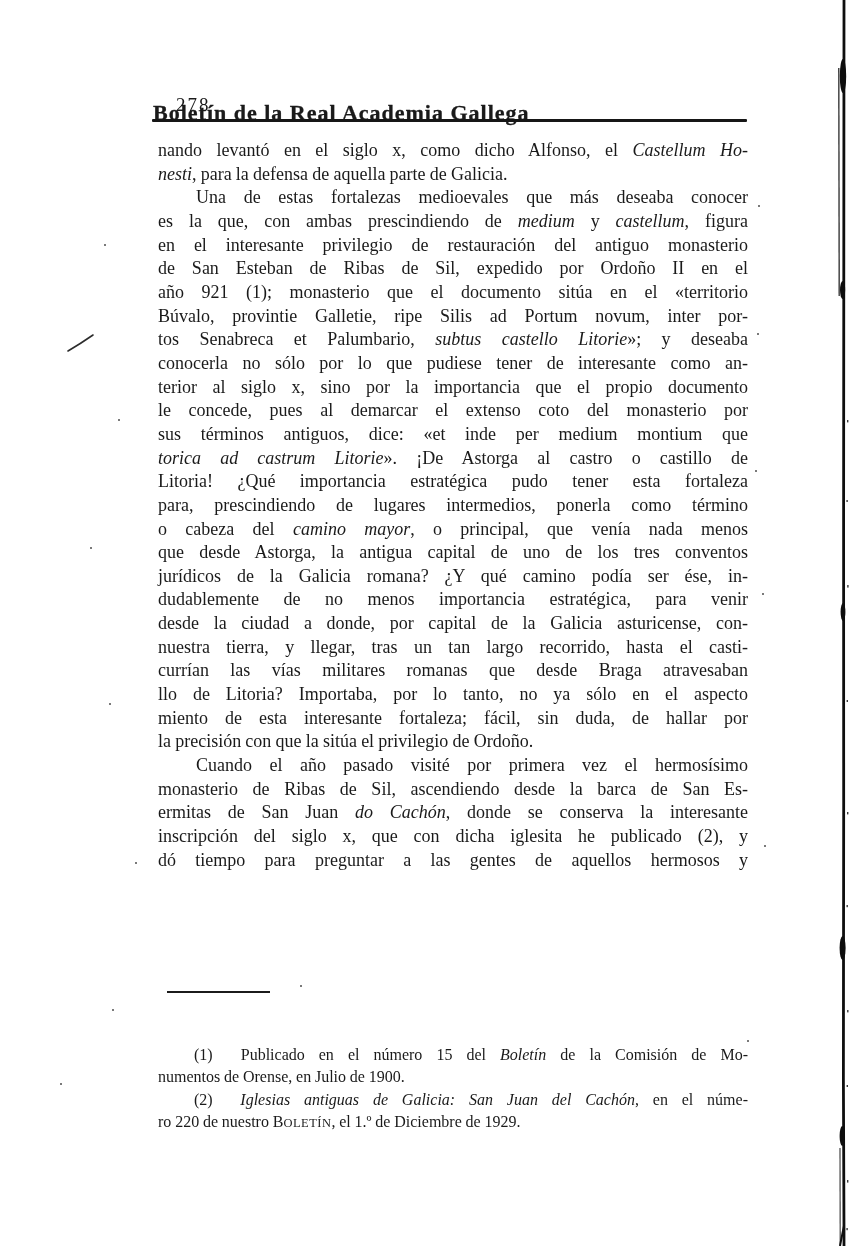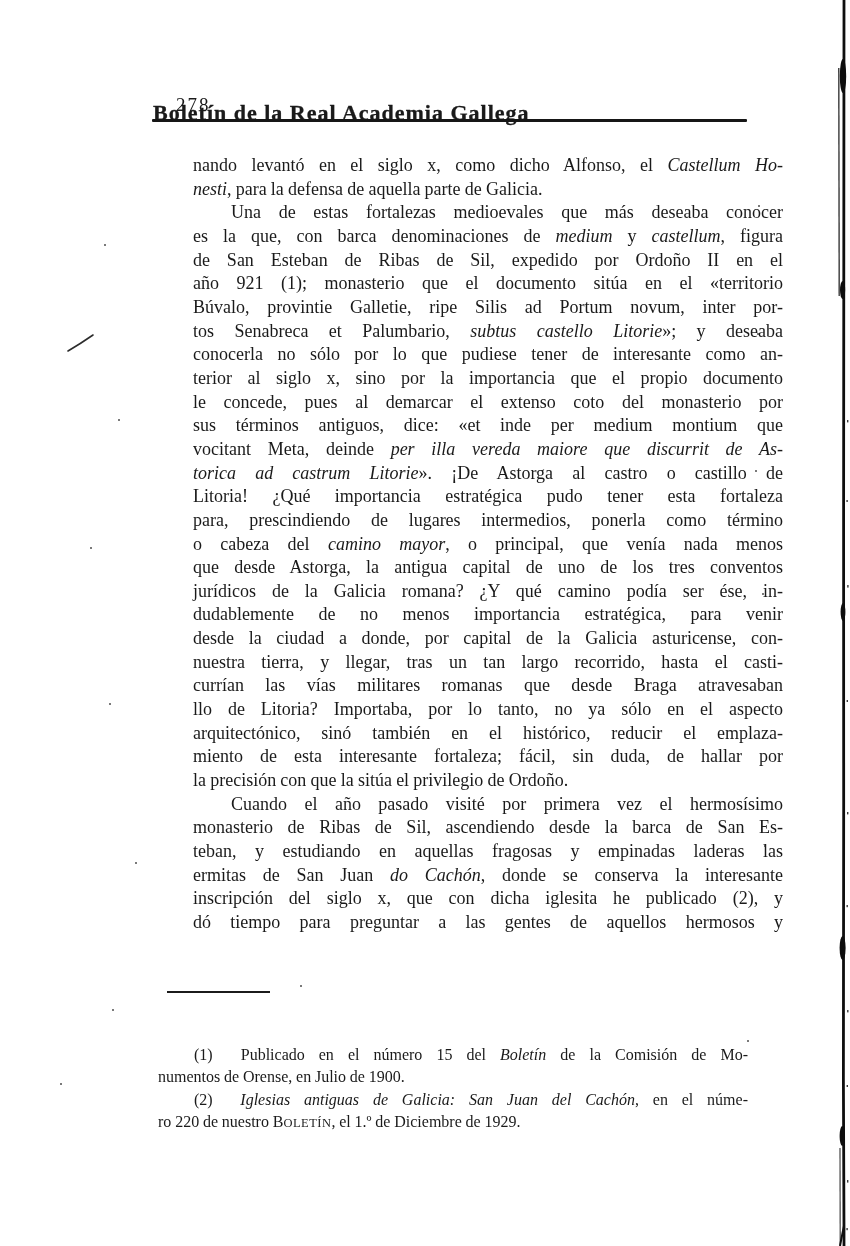--- a/index.html
+++ b/index.html
@@ -15,22 +15,22 @@
     position:absolute;left:153px;top:100px;width:594px;text-align:left;
     font-size:22px;font-weight:bold;letter-spacing:1px;
     font-family:"Liberation Serif","DejaVu Serif",serif;
     -webkit-text-stroke:0.3px var(--ink,#1a1a1a);
   }
   .header-rule{
     position:absolute;left:152px;top:119px;width:595px;height:3px;
     background:#161616;border-radius:1px;
   }
   .body-text{
-    position:absolute;left:158px;top:154px;width:590px;
-    font-size:18px;line-height:23.65px;word-spacing:-0.3px;margin-left:35px;
+    position:absolute;left:158px;top:139px;width:590px;
+    font-size:18px;line-height:23.65px;word-spacing:-0.3px;
   }
   .line{text-align:justify;text-align-last:justify;}
   .line.nojust{text-align:right;text-align-last:left;}
   .body-text .indent{text-indent:38px;}
   .it{font-style:italic;}
   .sc{font-size:0.78em;letter-spacing:0.5px;}
   .fn-sep{
     position:absolute;left:167px;top:991px;width:103px;height:2px;background:#1b1b1b;
   }
   .footnotes{
@@ -52,47 +52,45 @@
     <span class="pagenum">278</span>
     <span class="title">Boletín de la Real Academia Gallega</span>
   </header>
 
   <div class="header-rule"></div>
 
   <main class="body-text" id="body-text">
       <div class="line"><span>nando levantó en el siglo x, como dicho Alfonso, el </span><span class="it">Castellum Ho-</span></div>
       <div class="line nojust"><span class="it">nesti</span><span>, para la defensa de aquella parte de Galicia.</span></div>
       <div class="line indent"><span>Una de estas fortalezas medioevales que más deseaba conocer</span></div>
-      <div class="line"><span>es la que, con barca denominaciones de </span><span class="it">medium</span><span> y </span><span class="it">castellum</span><span>, figura</span></div>
+      <div class="line"><span>es la que, con ambas prescindiendo de </span><span class="it">medium</span><span> y </span><span class="it">castellum</span><span>, figura</span></div>
+      <div class="line"><span>en el interesante privilegio de restauración del antiguo monasterio</span></div>
       <div class="line"><span>de San Esteban de Ribas de Sil, expedido por Ordoño II en el</span></div>
       <div class="line"><span>año 921 (1); monasterio que el documento sitúa en el «territorio</span></div>
       <div class="line"><span>Búvalo, provintie Galletie, ripe Silis ad Portum novum, inter por-</span></div>
       <div class="line"><span>tos Senabreca et Palumbario, </span><span class="it">subtus castello Litorie</span><span>»; y deseaba</span></div>
       <div class="line"><span>conocerla no sólo por lo que pudiese tener de interesante como an-</span></div>
       <div class="line"><span>terior al siglo x, sino por la importancia que el propio documento</span></div>
       <div class="line"><span>le concede, pues al demarcar el extenso coto del monasterio por</span></div>
       <div class="line"><span>sus términos antiguos, dice: «et inde per medium montium que</span></div>
-      <div class="line"><span>vocitant Meta, deinde </span><span class="it">per illa vereda maiore que discurrit de As-</span></div>
       <div class="line"><span class="it">torica ad castrum Litorie</span><span>». ¡De Astorga al castro o castillo de</span></div>
       <div class="line"><span>Litoria! ¿Qué importancia estratégica pudo tener esta fortaleza</span></div>
       <div class="line"><span>para, prescindiendo de lugares intermedios, ponerla como término</span></div>
       <div class="line"><span>o cabeza del </span><span class="it">camino mayor</span><span>, o principal, que venía nada menos</span></div>
       <div class="line"><span>que desde Astorga, la antigua capital de uno de los tres conventos</span></div>
       <div class="line"><span>jurídicos de la Galicia romana? ¿Y qué camino podía ser ése, in-</span></div>
       <div class="line"><span>dudablemente de no menos importancia estratégica, para venir</span></div>
       <div class="line"><span>desde la ciudad a donde, por capital de la Galicia asturicense, con-</span></div>
       <div class="line"><span>nuestra tierra, y llegar, tras un tan largo recorrido, hasta el casti-</span></div>
       <div class="line"><span>currían las vías militares romanas que desde Braga atravesaban</span></div>
       <div class="line"><span>llo de Litoria? Importaba, por lo tanto, no ya sólo en el aspecto</span></div>
-      <div class="line"><span>arquitectónico, sinó también en el histórico, reducir el emplaza-</span></div>
       <div class="line"><span>miento de esta interesante fortaleza; fácil, sin duda, de hallar por</span></div>
       <div class="line nojust"><span>la precisión con que la sitúa el privilegio de Ordoño.</span></div>
       <div class="line indent"><span>Cuando el año pasado visité por primera vez el hermosísimo</span></div>
       <div class="line"><span>monasterio de Ribas de Sil, ascendiendo desde la barca de San Es-</span></div>
-      <div class="line"><span>teban, y estudiando en aquellas fragosas y empinadas laderas las</span></div>
       <div class="line"><span>ermitas de San Juan </span><span class="it">do Cachón</span><span>, donde se conserva la interesante</span></div>
       <div class="line"><span>inscripción del siglo x, que con dicha iglesita he publicado (2), y</span></div>
       <div class="line"><span>dó tiempo para preguntar a las gentes de aquellos hermosos y</span></div>
     </main>
 
   <div class="fn-sep"></div>
 
   <section class="footnotes" id="footnotes">
       <div class="line indent"><span>(1)&nbsp;&nbsp;Publicado en el número 15 del </span><span class="it">Boletín</span><span> de la Comisión de Mo-</span></div>
       <div class="line nojust"><span>numentos de Orense, en Julio de 1900.</span></div>

